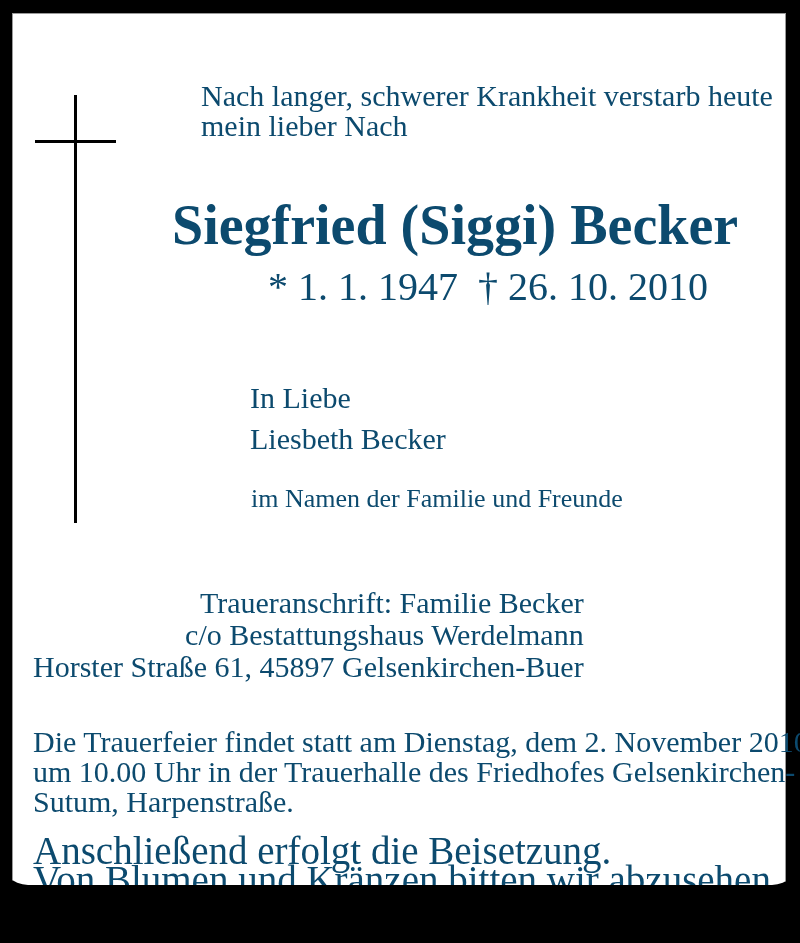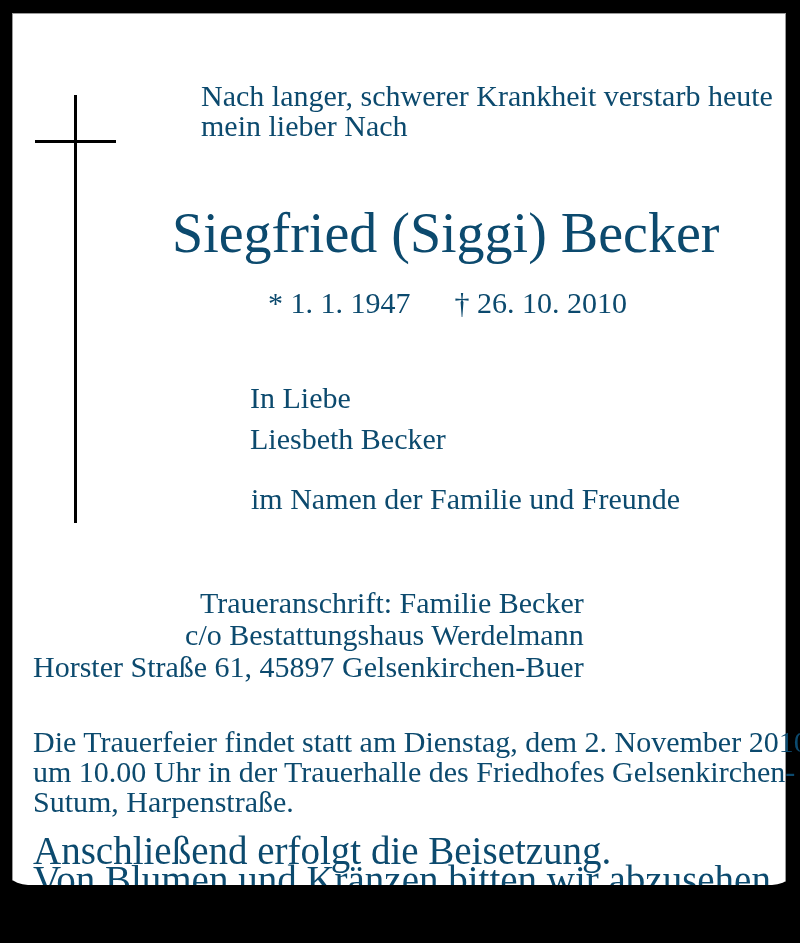--- a/index.html
+++ b/index.html
@@ -47,50 +47,50 @@
     position: absolute;
     left: 189px;
     top: 68px;
     font-size: 30px;
     line-height: 30px;
     white-space: nowrap;
   }
   .deceased-name {
     position: absolute;
     left: 160px;
-    top: 192px;
+    top: 184px;
     font-size: 56px;
     line-height: 56px;
-    font-weight: normal;
+    font-weight: bold;
     white-space: nowrap;
   }
   .dates {
     position: absolute;
     left: 256px;
-    top: 275px;
-    font-size: 30px;
+    top: 259px;
+    font-size: 40px;
     line-height: 30px;
     display: flex;
-    gap: 44px;
+    gap: 20px;
     white-space: nowrap;
   }
   .closing {
     position: absolute;
     left: 238px;
     top: 352px;
     font-size: 30px;
     line-height: 41px;
     white-space: nowrap;
     margin-top: 12px;
   }
   .family-line {
     position: absolute;
     left: 239px;
     top: 471px;
-    font-size: 30px;
+    font-size: 26px;
     line-height: 30px;
     white-space: nowrap;
   }
   .address {
     position: absolute;
     left: 21px;
     top: 574px;
     font-size: 30px;
     line-height: 32px;
     white-space: nowrap;

